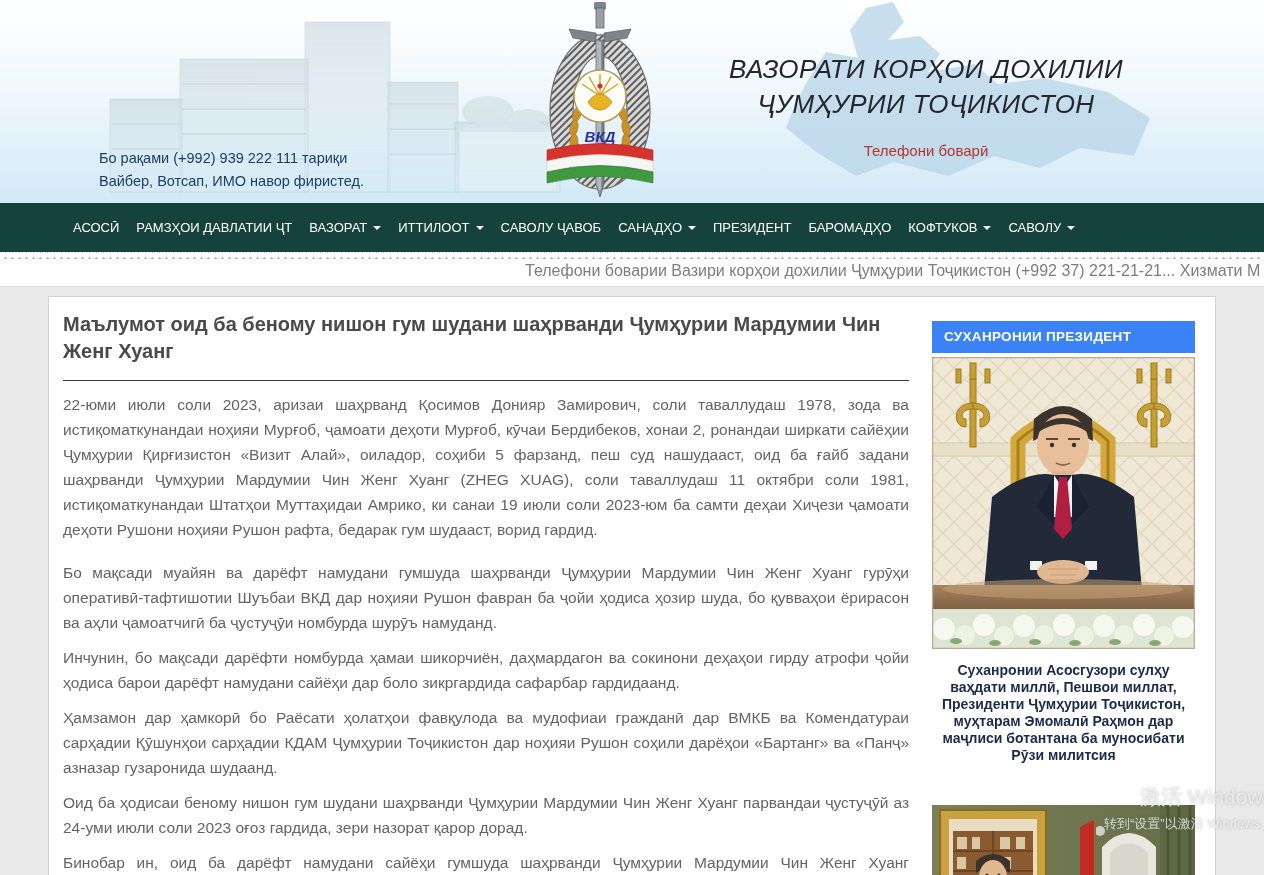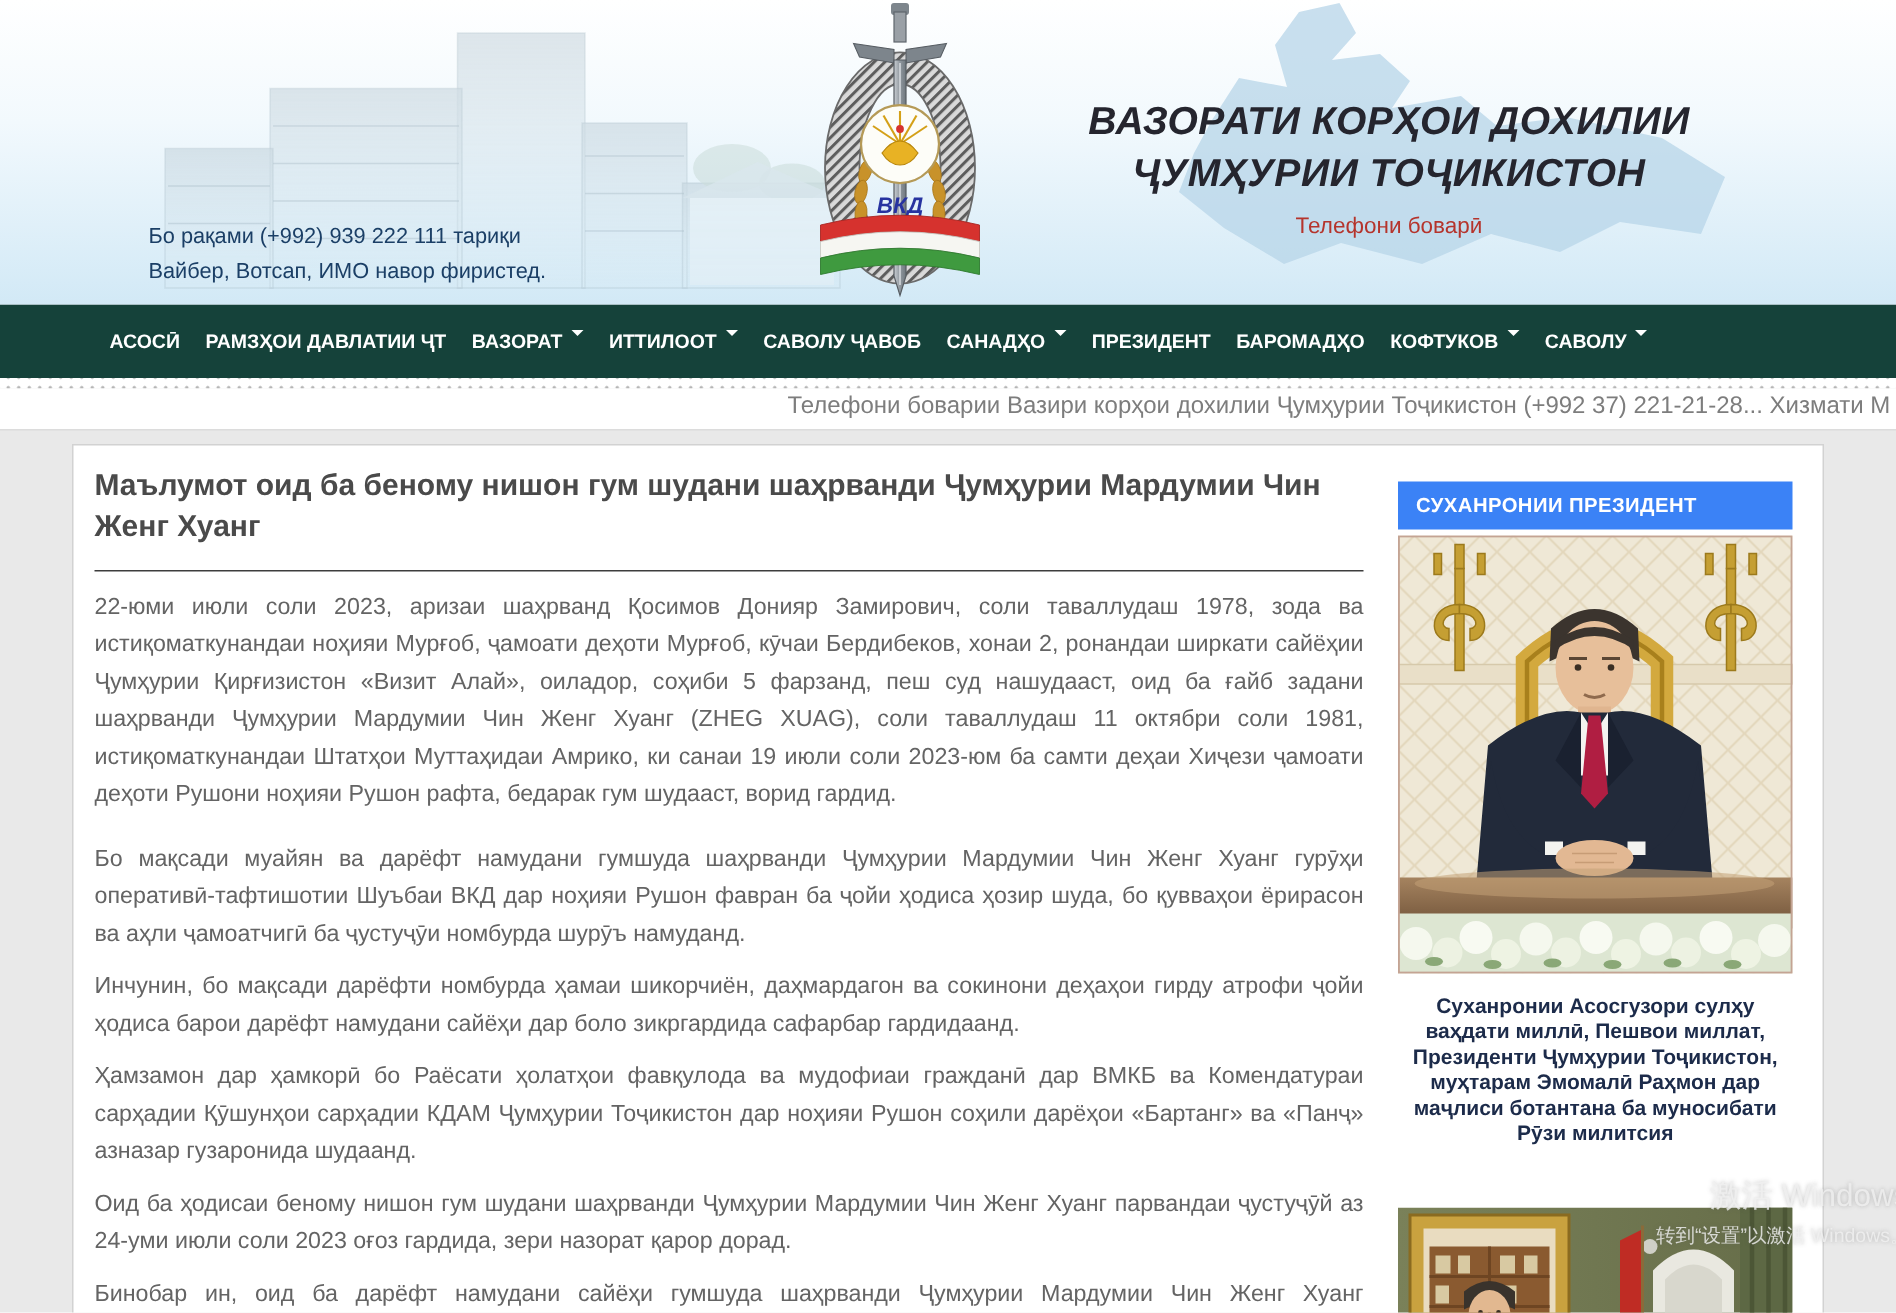--- a/index.html
+++ b/index.html
@@ -11,42 +11,42 @@
   }
 
   
   .header {
     position:relative; height:203px; overflow:hidden;
     background:linear-gradient(180deg,#ffffff 0%,#f2f9fd 40%,#d2e9f6 100%);
   }
   .building-art { position:absolute; left:50px; top:4px; opacity:.6; }
   .map-art { position:absolute; left:688px; top:0; opacity:.9; }
   .header-title {
-    position:absolute; left:700px; top:63px; width:452px; text-align:center;
-    font-style:italic; font-weight:bold; font-size:26px; line-height:35px;
+    position:absolute; left:700px; top:52px; width:452px; text-align:center;
+    font-style:italic; font-weight:normal; font-size:26px; line-height:35px;
     color:#25252e; letter-spacing:.4px;
   }
   .trust-phone {
     position:absolute; left:700px; top:142px; width:452px; text-align:center;
     color:#b5342c; font-weight:normal; font-size:15px;
   }
   .phone-note {
     position:absolute; left:99px; top:147px; color:#1b3f66;
     font-size:14.5px; font-weight:400; line-height:23px;
   }
   .emblem { position:absolute; left:543px; top:2px; }
 
   
   .nav {
     height:49px; background:#15423a; display:flex; align-items:center;
     padding-left:73px; gap:17px;
   }
   .nav a {
-    color:#fff; font-weight:bold; font-size:13px; text-decoration:none;
-    display:flex; gap:6px; white-space:nowrap; cursor:pointer;
+    color:#fff; font-weight:normal; font-size:13px; text-decoration:none;
+    display:flex; align-items:center; gap:6px; white-space:nowrap; cursor:pointer;
   }
   .caret { width:0; height:0; border-left:4px solid transparent;
     border-right:4px solid transparent; border-top:4px solid #ffffff; display:inline-block; }
 
   
   .dots-row {
     height:7px; background-color:#ffffff;
     background-image:radial-gradient(circle,#b5b5b5 1.1px,transparent 1.4px);
     background-size:7px 7px; background-position:2px 3px;
   }
@@ -232,21 +232,21 @@
       <span class="caret"></span>
     </a>
   <a>
       <span>САВОЛУ</span>
       <span class="caret"></span>
     </a>
 </div>
 
 <div class="dots-row"></div>
 <div class="ticker-wrap">
-  <div class="ticker">Телефони боварии Вазири корҳои дохилии Ҷумҳурии Тоҷикистон (+992 37) 221-21-28... Хизмати М</div>
+  <div class="ticker">Телефони боварии Вазири корҳои дохилии Ҷумҳурии Тоҷикистон (+992 37) 221-21-21... Хизмати М</div>
 </div>
 
 <div class="main">
   <div class="card">
 
     <div class="article">
       <h1 class="article-title">Маълумот оид ба беному нишон гум шудани шаҳрванди Ҷумҳурии Мардумии Чин Женг Хуанг</h1>
       <hr class="title-rule">
       <p class="first">22-юми июли соли 2023, аризаи шаҳрванд Қосимов Донияр Замирович, соли таваллудаш 1978, зода ва истиқоматкунандаи ноҳияи Мурғоб, ҷамоати деҳоти Мурғоб, кӯчаи Бердибеков, хонаи 2, ронандаи ширкати сайёҳии Ҷумҳурии Қирғизистон «Визит Алай», оиладор, соҳиби 5 фарзанд, пеш суд нашудааст, оид ба ғайб задани шаҳрванди Ҷумҳурии Мардумии Чин Женг Хуанг (ZHEG XUAG), соли таваллудаш 11 октябри соли 1981, истиқоматкунандаи Штатҳои Муттаҳидаи Амрико, ки санаи 19 июли соли 2023-юм ба самти деҳаи Хиҷези ҷамоати деҳоти Рушони ноҳияи Рушон рафта, бедарак гум шудааст, ворид гардид.</p>
       <p>Бо мақсади муайян ва дарёфт намудани гумшуда шаҳрванди Ҷумҳурии Мардумии Чин Женг Хуанг гурӯҳи оперативӣ-тафтишотии Шуъбаи ВКД дар ноҳияи Рушон фавран ба ҷойи ҳодиса ҳозир шуда, бо қувваҳои ёрирасон ва аҳли ҷамоатчигӣ ба ҷустуҷӯи номбурда шурӯъ намуданд.</p>

